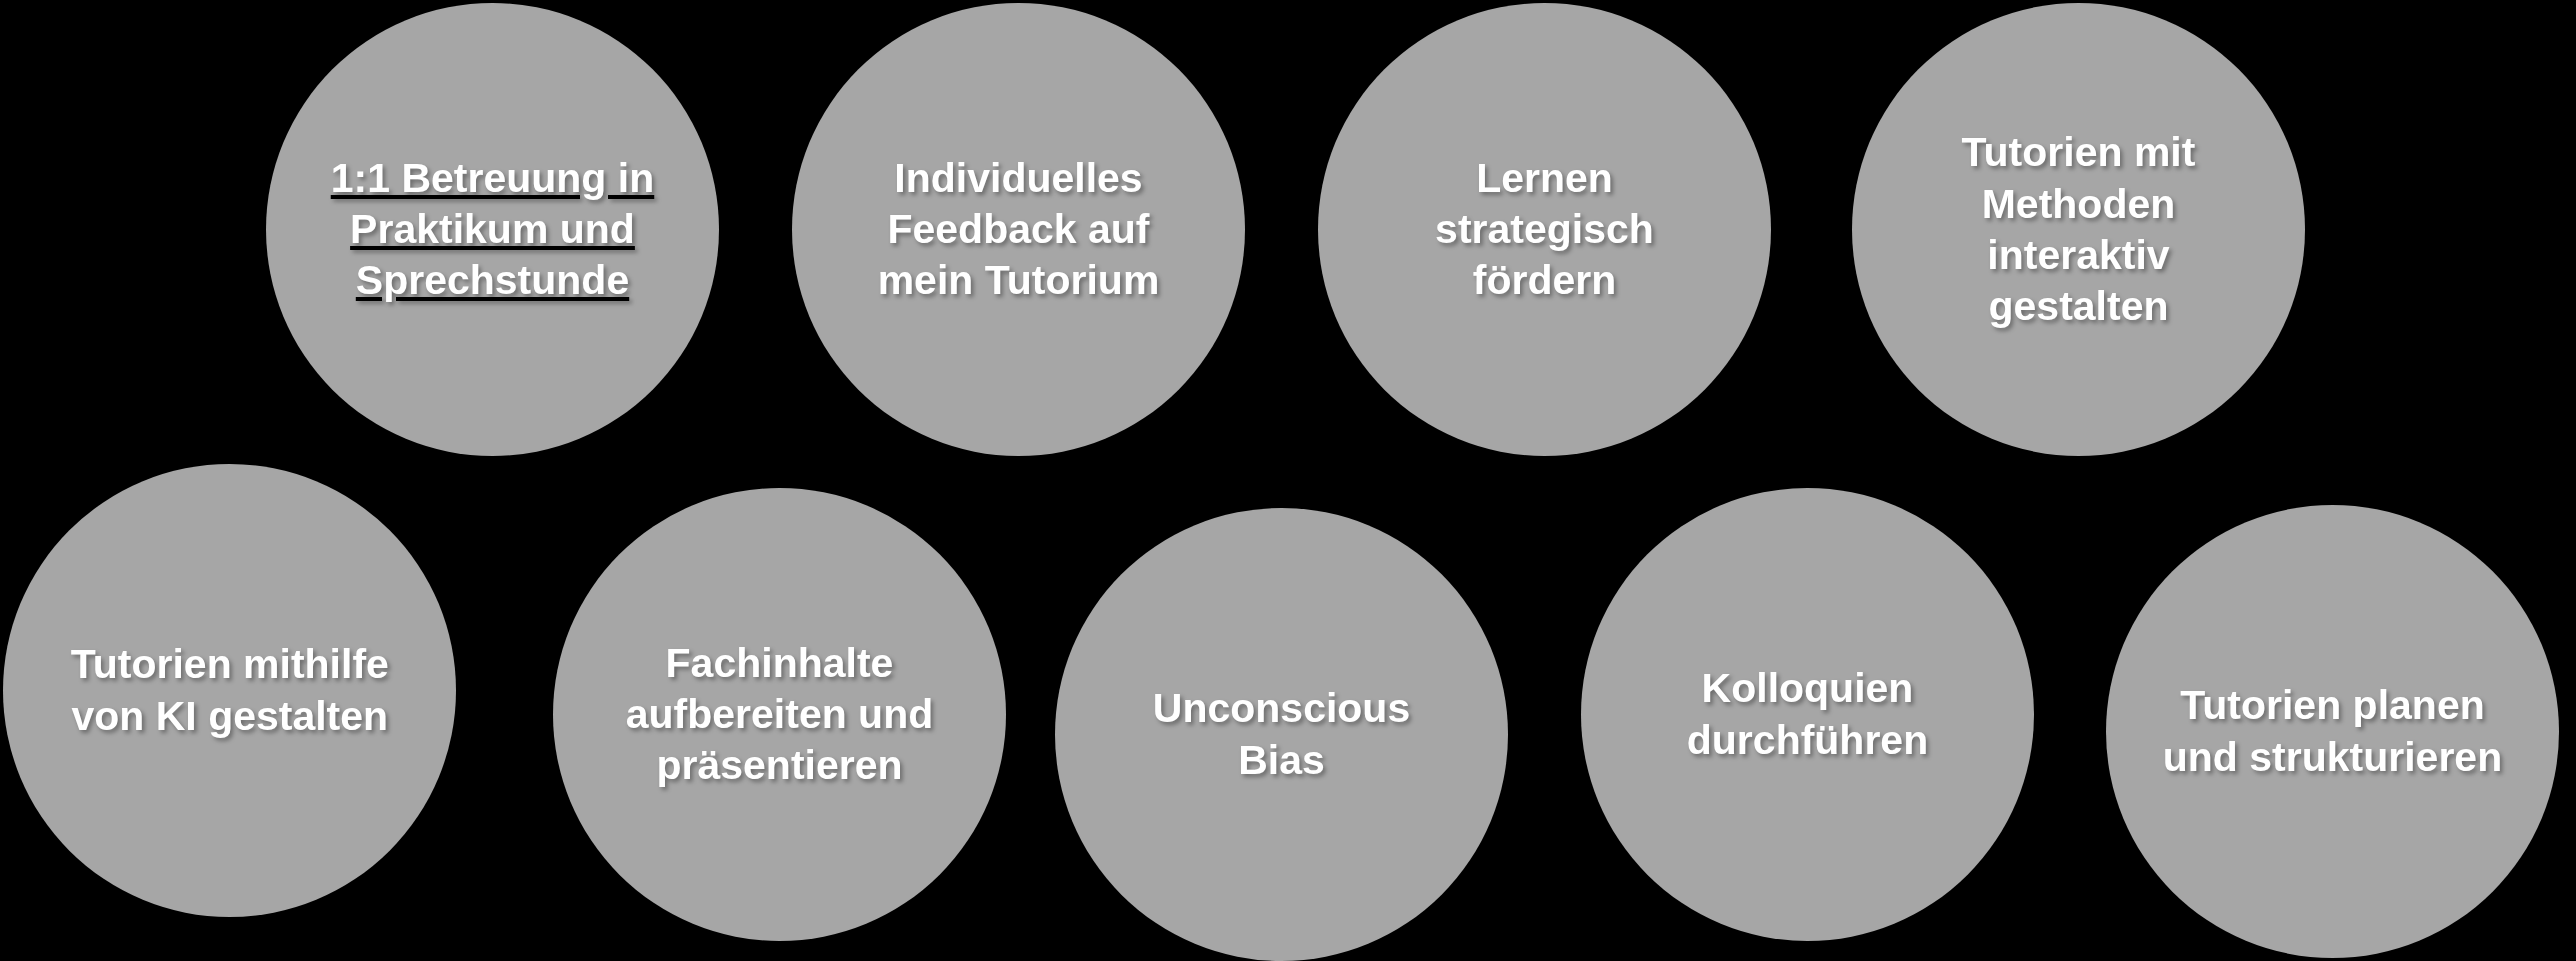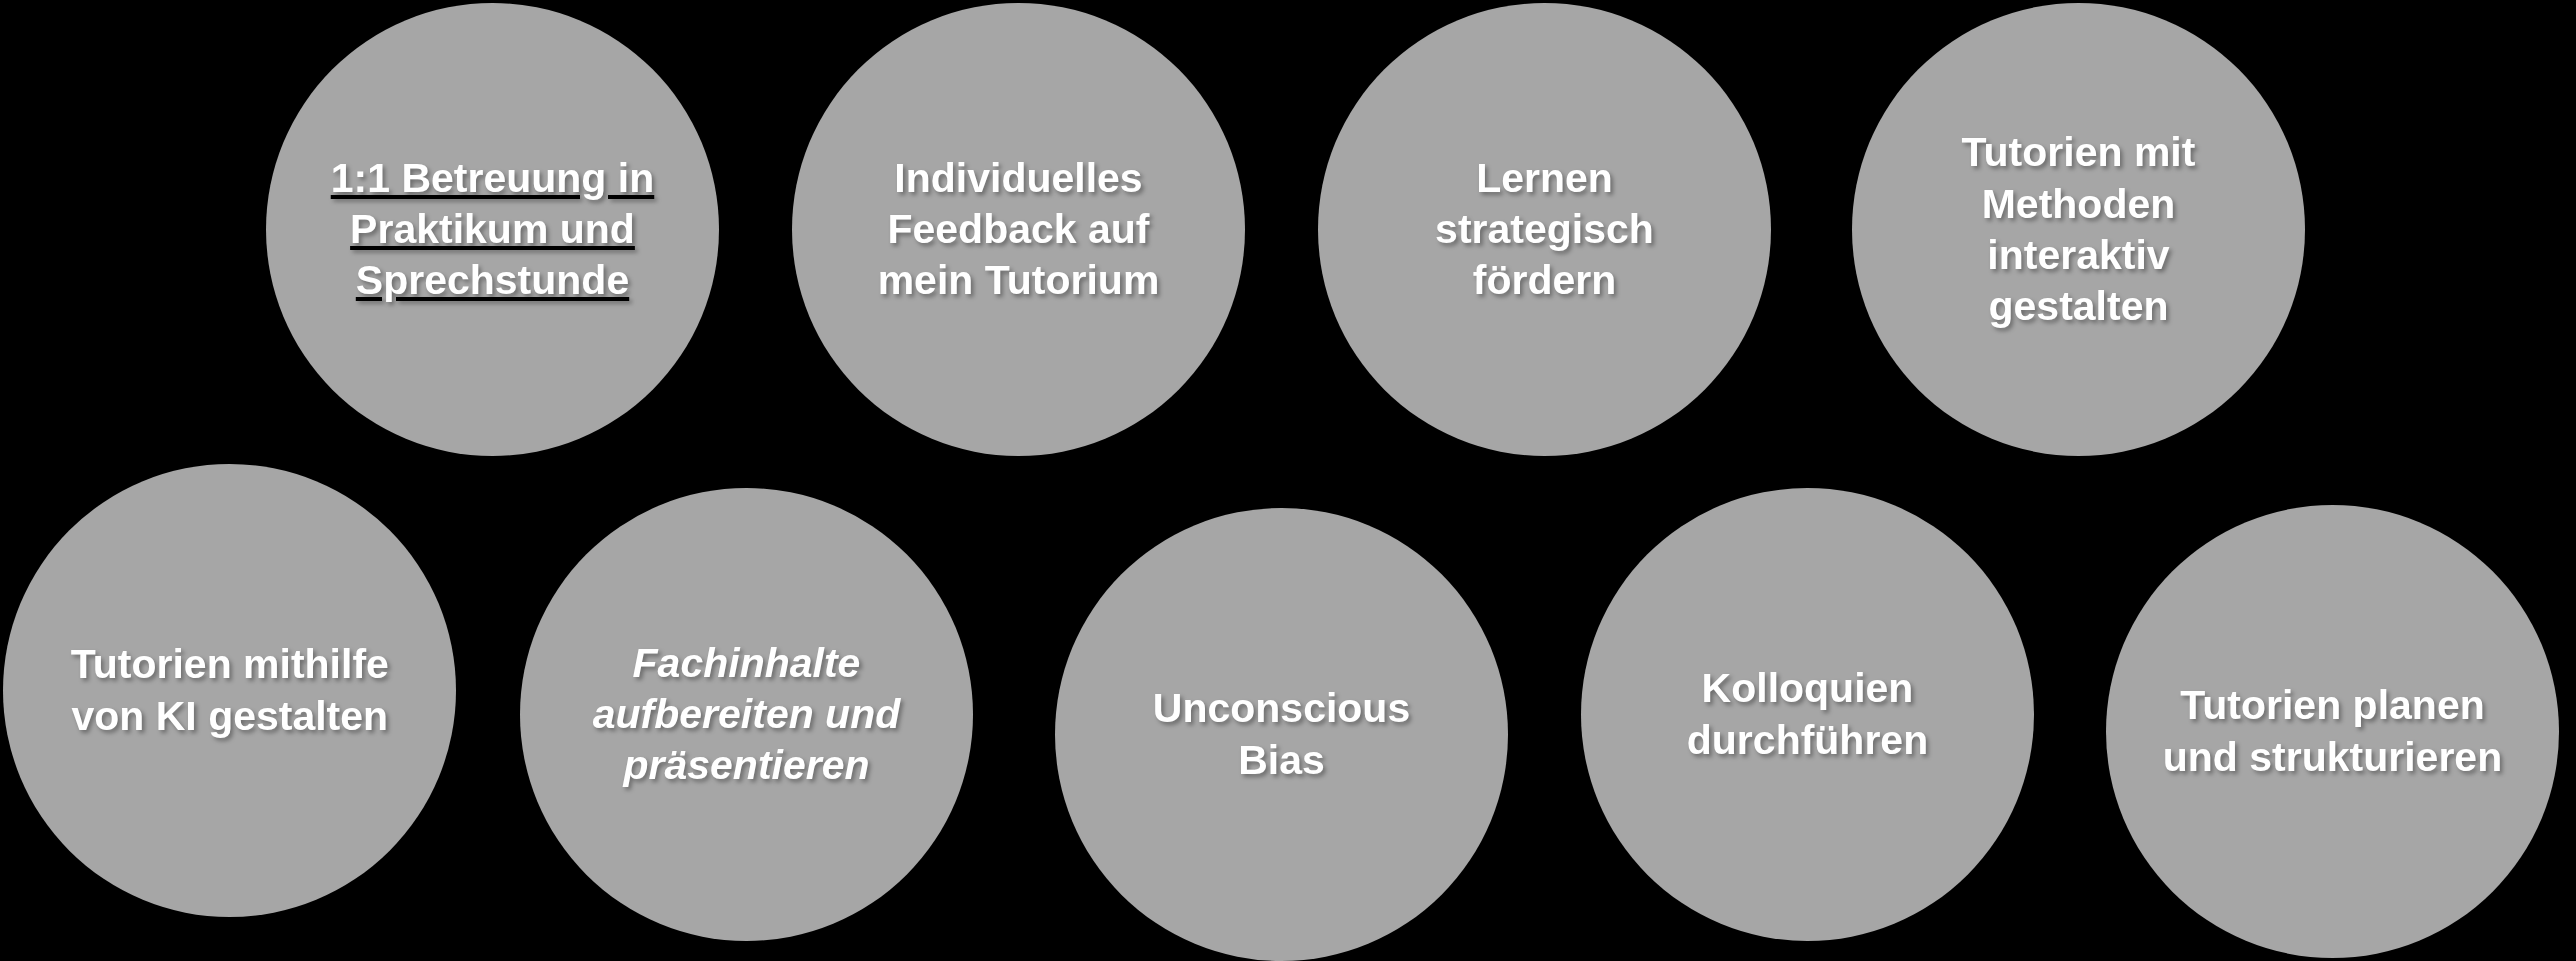--- a/index.html
+++ b/index.html
@@ -38,21 +38,21 @@
     text-shadow: 2.6px 2.6px 4px rgba(0, 0, 0, 0.35);
     padding: 0 26.5px;
   }
   
   .c0 { left: 266px;  top: 3.3px; text-decoration: underline; }
   .c1 { left: 792px; top: 3.3px; }
   .c2 { left: 1318px; top: 3.3px; }
   .c3 { left: 1852px; top: 3.3px; }
   
   .c4 { left: 3.3px;    top: 464px; }
-  .c5 { left: 520px;  top: 488px; font-style: italic; }
+  .c5 { left: 553px;  top: 488px; }
   .c6 { left: 1055px; top: 508px; }
   .c7 { left: 1581px; top: 488px; }
   .c8 { left: 2106px; top: 505px; }
 </style>
 </head>
 <body>
 
 <div class="diagram">
 
   <div class="circle c0">

